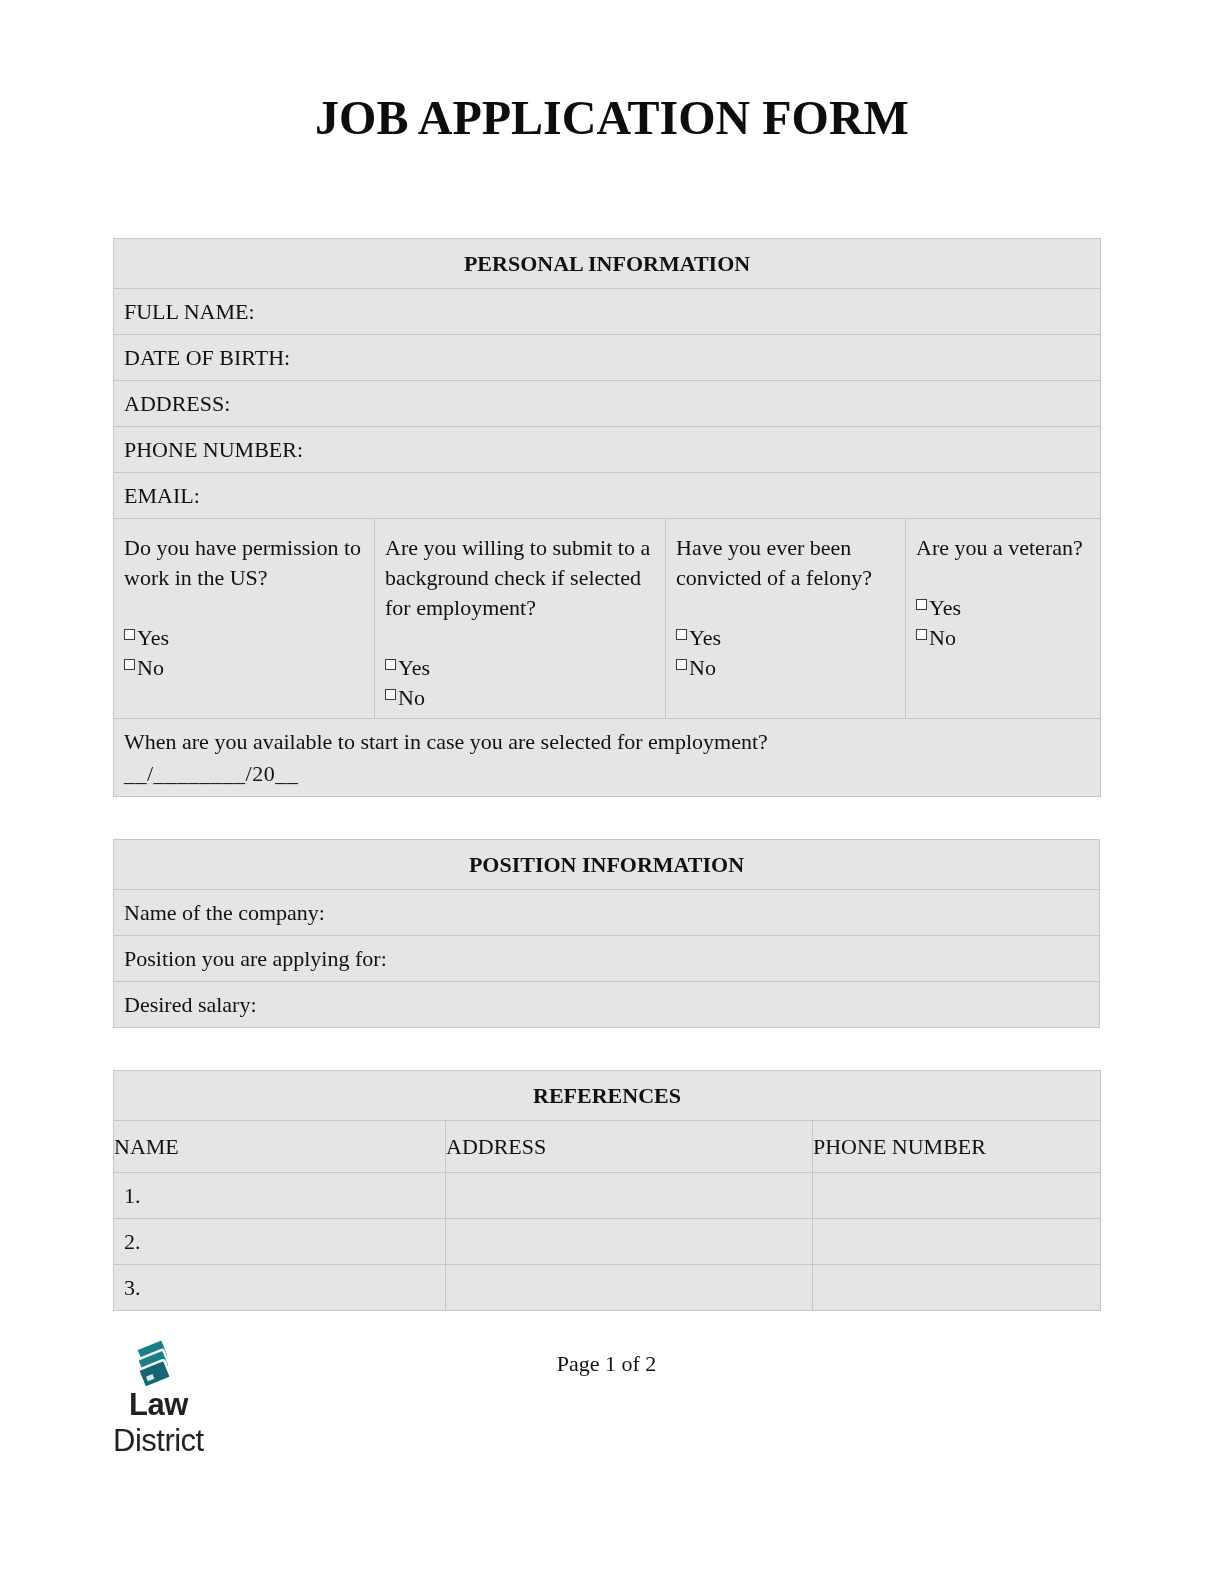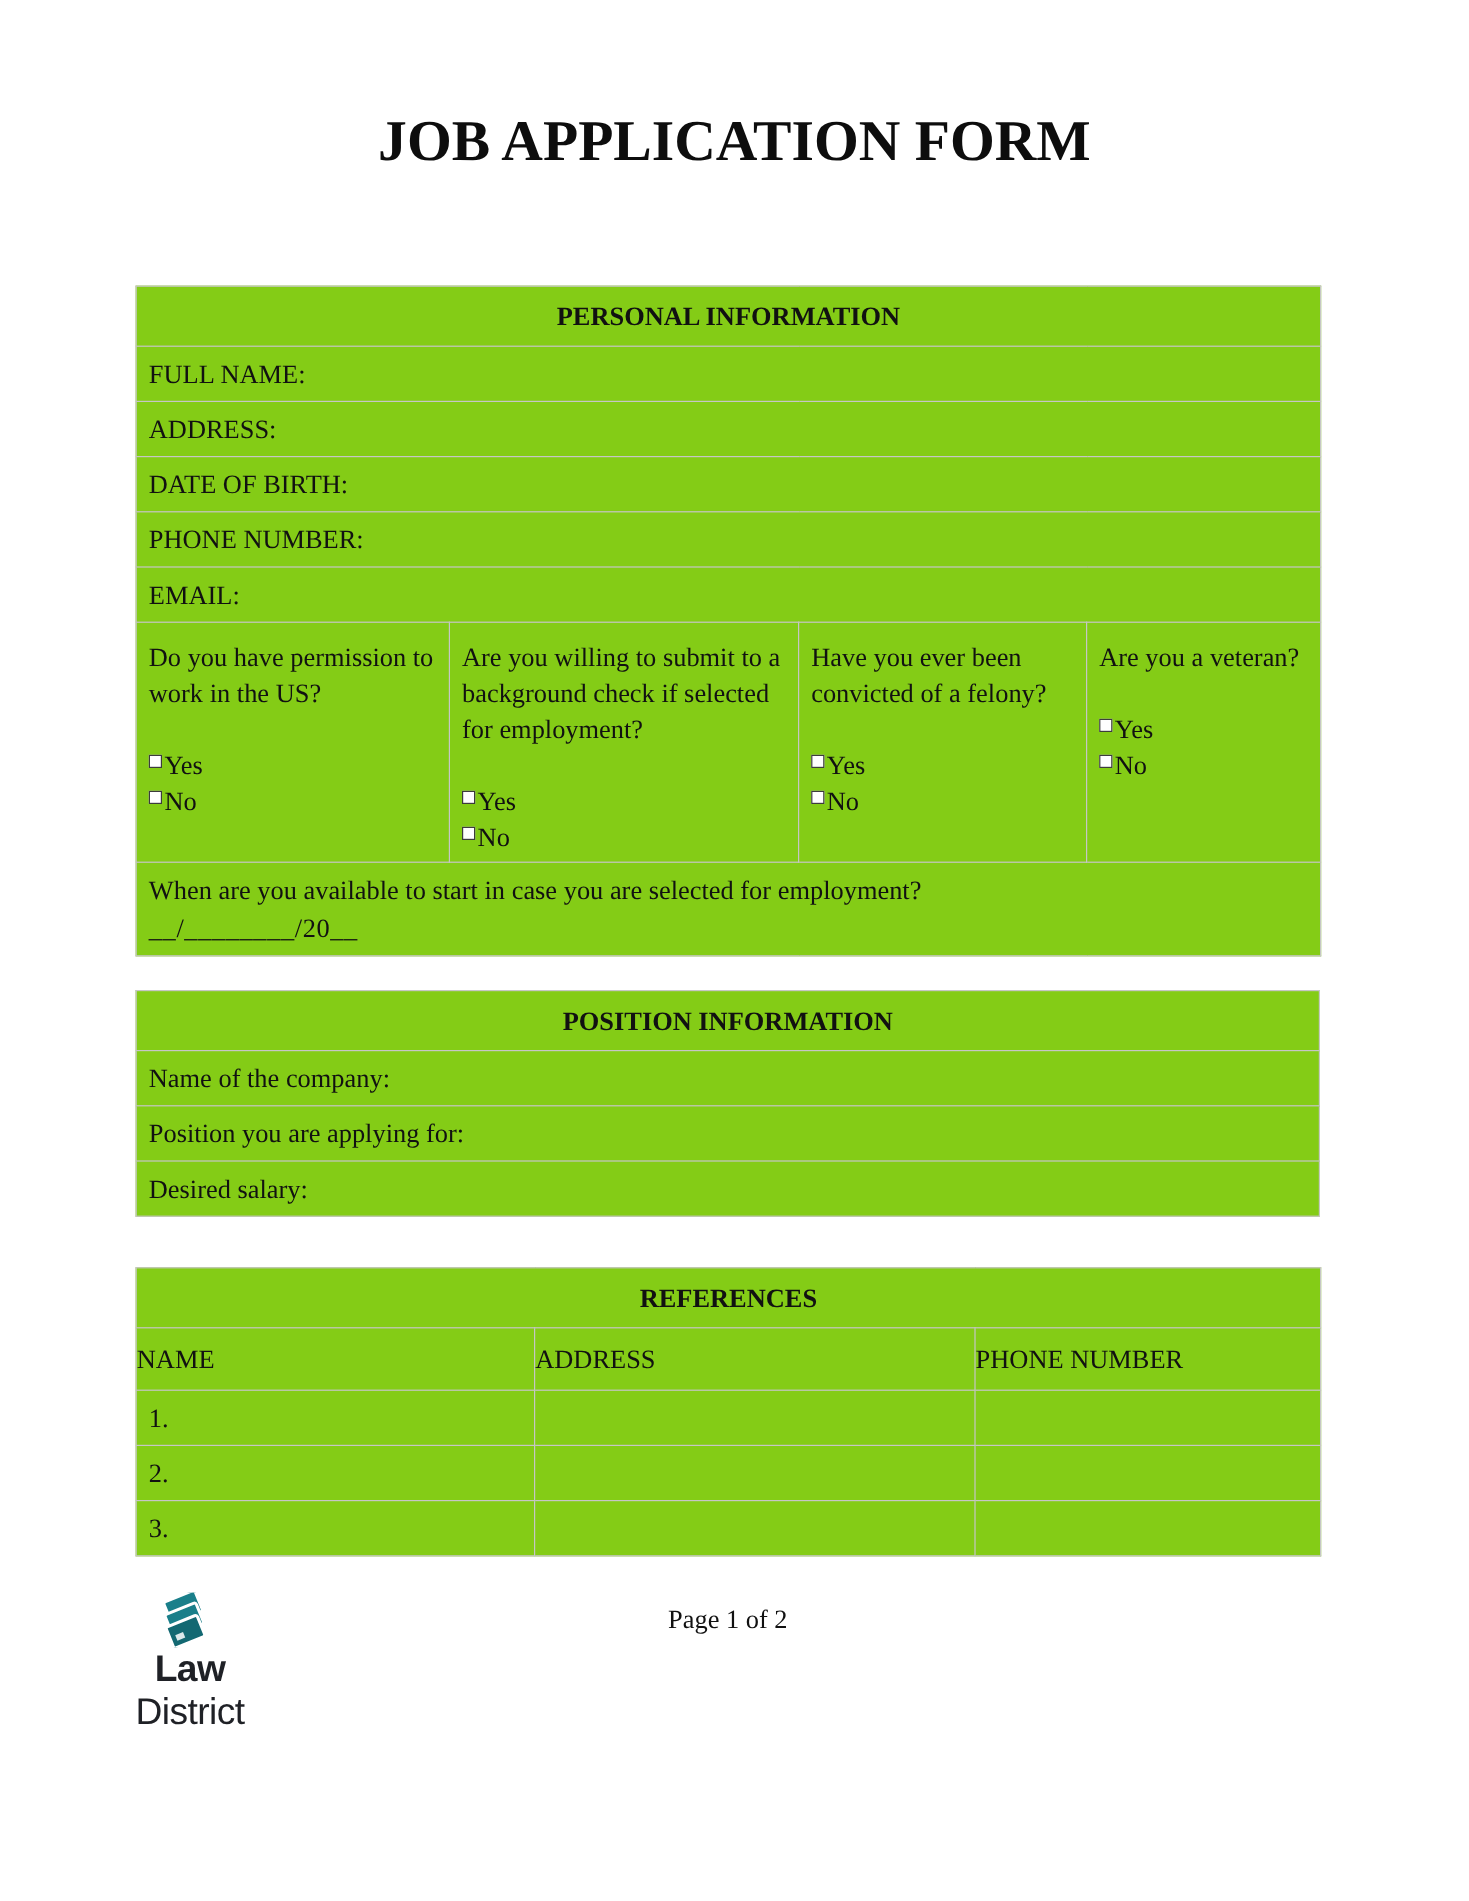--- a/index.html
+++ b/index.html
@@ -10,25 +10,25 @@
     font-family: "Liberation Serif", "DejaVu Serif", serif;
     color: #111111;
   }
   .title {
     padding-top: 90px; text-align: center;
     font-size: 48px; font-weight: 700; line-height: 56px;
     letter-spacing: 0px; color: #0d0d0d;
   }
   table.form {
     border-collapse: collapse; table-layout: fixed;
-    width: 987px; margin-left: 113px; background: #84cc16;
+    width: 987px; margin-left: 113px; background: #e5e5e5;
   }
   table.form td { border: 1px solid #c6c6c6; font-size: 22px; }
   #personal-table { margin-top: 92px; }
-  #position-table { margin-top: 28px; }
+  #position-table { margin-top: 42px; }
   #references-table { margin-top: 42px; }
 
   td.sect {
     height: 50px; text-align: center; vertical-align: middle;
     font-weight: 700; font-size: 27px;
   }
   td.field-cell { height: 46px; padding-left: 10px; vertical-align: middle; }
 
   td.q-cell {
     height: 200px; vertical-align: top;
@@ -77,24 +77,24 @@
         <col style="width:195px">
       </colgroup>
     <tbody>
     <tr>
       <td colspan="4" class="sect">PERSONAL INFORMATION</td>
     </tr>
     <tr>
       <td colspan="4" class="field-cell"><span>FULL NAME:</span></td>
     </tr>
     <tr>
+      <td colspan="4" class="field-cell"><span>DATE OF BIRTH:</span></td>
+    </tr>
+    <tr>
       <td colspan="4" class="field-cell"><span>ADDRESS:</span></td>
-    </tr>
-    <tr>
-      <td colspan="4" class="field-cell"><span>DATE OF BIRTH:</span></td>
     </tr>
     <tr>
       <td colspan="4" class="field-cell"><span>PHONE NUMBER:</span></td>
     </tr>
     <tr>
       <td colspan="4" class="field-cell"><span>EMAIL:</span></td>
     </tr>
     <tr>
       <td class="q-cell">
         <div>Do you have permission to work in the US?</div>

